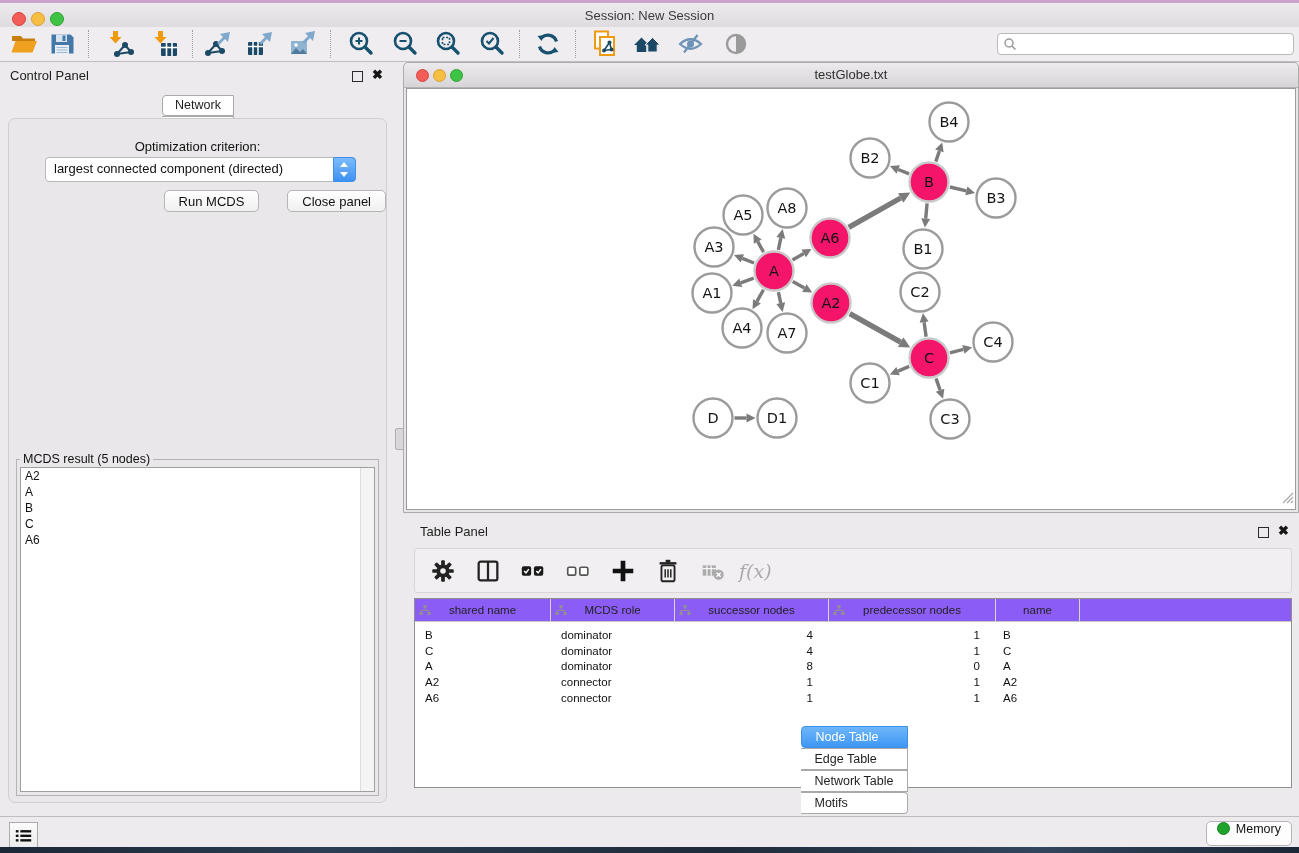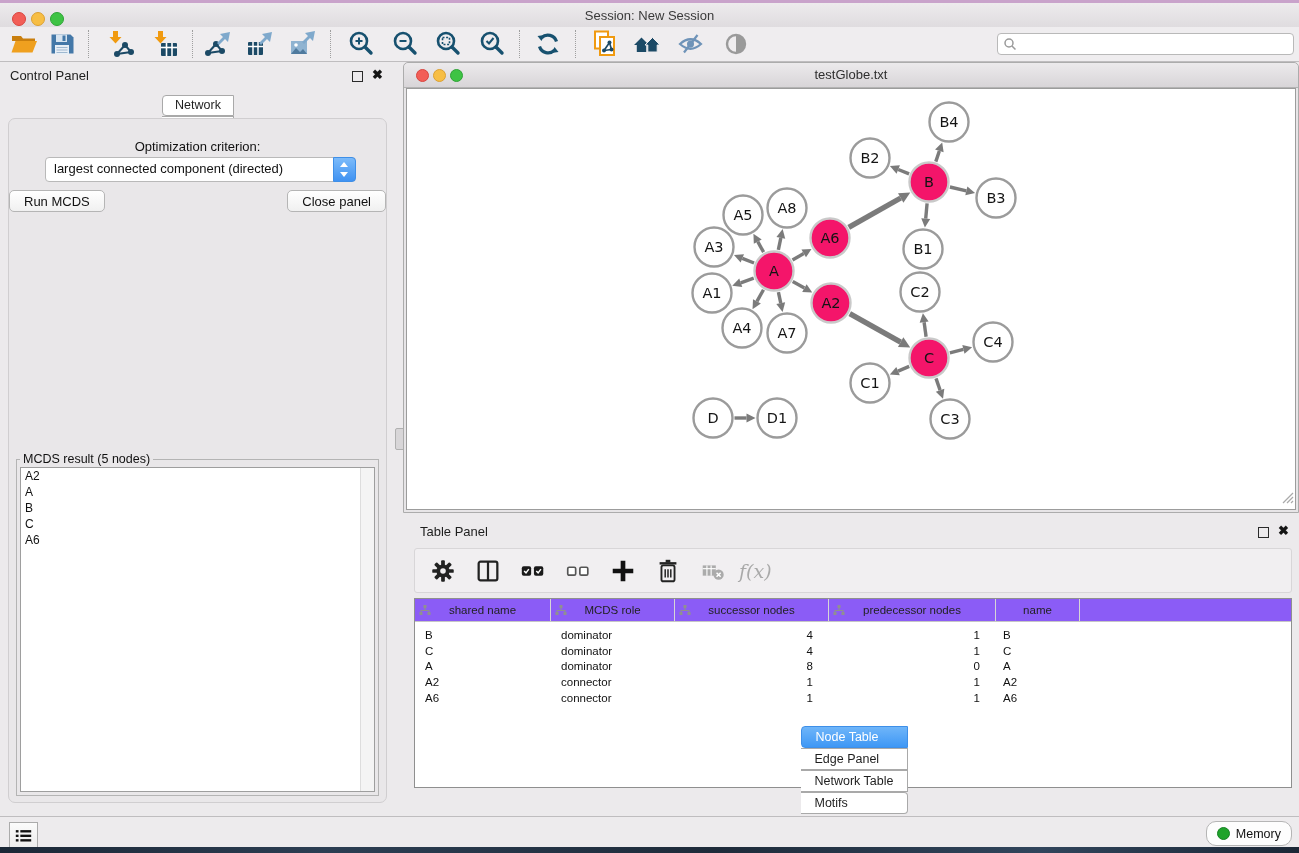--- a/index.html
+++ b/index.html
@@ -45,21 +45,21 @@
   .opt-label{margin-top:20px;text-align:center;font-size:13px;color:#111;}
   .dropdown{position:absolute;left:36px;right:30px;top:38px;height:23px;background:#FFF;
        border:1px solid #B9B9B9;border-radius:4px;}
   .dd-text{font-size:13px;line-height:21px;padding-left:8px;color:#111;white-space:nowrap;overflow:hidden;}
   .dd-stepper{position:absolute;right:-1px;top:-1px;width:21px;height:23px;
        background:linear-gradient(#7CBBFA,#3F92F2);border:1px solid #3E8FE8;border-radius:0 4px 4px 0;}
   .dd-up{position:absolute;left:6px;top:4px;width:0;height:0;border-left:4.5px solid transparent;
        border-right:4.5px solid transparent;border-bottom:5px solid #FFF;}
   .dd-down{position:absolute;left:6px;bottom:4px;width:0;height:0;border-left:4.5px solid transparent;
        border-right:4.5px solid transparent;border-top:5px solid #FFF;}
-  .btn-row{position:absolute;top:71px;left:0;right:0;display:flex;justify-content:space-between;gap:4px;}
+  .btn-row{position:absolute;top:71px;left:0;right:0;display:flex;justify-content:flex-end;gap:28px;}
   .push-btn{background:linear-gradient(#FFFFFF,#F0F0F0);border:1px solid #B5B5B5;border-radius:5px;
        font-size:13px;padding:2px 14px;height:22px;color:#111;font-family:"Liberation Sans",sans-serif;}
   .result-box{position:absolute;left:7px;right:7px;top:340px;bottom:6px;border:1px solid #B4B4B4;}
   .result-legend{position:absolute;top:-8px;left:3px;background:#E9E7E9;font-size:12.5px;
        padding:0 3px;color:#111;}
   .result-list{position:absolute;left:3px;right:3px;top:7px;bottom:3px;background:#FFF;
        border:1px solid #9E9E9E;overflow:hidden;}
   .scroll-track{position:absolute;right:0;top:0;bottom:0;width:13px;background:#F4F4F4;
        border-left:1px solid #DDDDDD;}
   .result-item{font-size:12px;line-height:16px;padding-left:4px;color:#111;}
@@ -97,21 +97,21 @@
   .td.name-col{padding-left:7px;}
   .tp-tabs{position:absolute;bottom:2px;left:0;right:0;display:flex;justify-content:center;}
   .tp-tabs .seg-tab{padding:2px 14px;line-height:16px;}
   
   .statusbar{position:absolute;left:0;right:0;top:816px;height:31px;background:#EDEBED;
        border-top:1px solid #BFBDBF;}
   .list-btn{position:absolute;left:9px;top:5px;width:27px;height:25px;
        background:linear-gradient(#FBFBFB,#ECECEC);border:1px solid #ABABAB;display:flex;
        align-items:center;justify-content:center;}
   .memory-btn{position:absolute;right:7px;top:4px;height:23px;background:#FDFDFD;
-       border:1px solid #B5B5B5;border-radius:10px;display:flex;align-items:center;gap:6px;
+       border:1px solid #B5B5B5;border-radius:5px;display:flex;align-items:flex-start;gap:6px;
        padding:0 10px;font-size:12.5px;color:#111;}
   .mem-dot{width:11px;height:11px;border-radius:50%;background:#1FA32B;border:1px solid #178224;}
 </style>
 </head>
 <body>
 
 <div class="screen">
   <div class="desktop-top"></div>
 
   <div class="titlebar">
@@ -652,21 +652,21 @@
             <div class="td num" style="width: 154px;">1</div>
             <div class="td num" style="width: 167px;">1</div>
             <div class="td name-col" style="width: 84px;">A6</div>
           </div>
         </div>
     </div>
 
     <div class="tp-tabs">
       <div class="seg" id="table-tab-seg">
           <div class="seg-tab active">Node Table</div>
-          <div class="seg-tab">Edge Panel</div>
+          <div class="seg-tab">Edge Table</div>
           <div class="seg-tab">Network Table</div>
           <div class="seg-tab">Motifs</div>
         </div>
     </div>
   </div>
 
   <div class="statusbar">
     <div class="list-btn">
       <svg width="19" height="16" viewBox="0 0 21 17">
           <g fill="#111">

